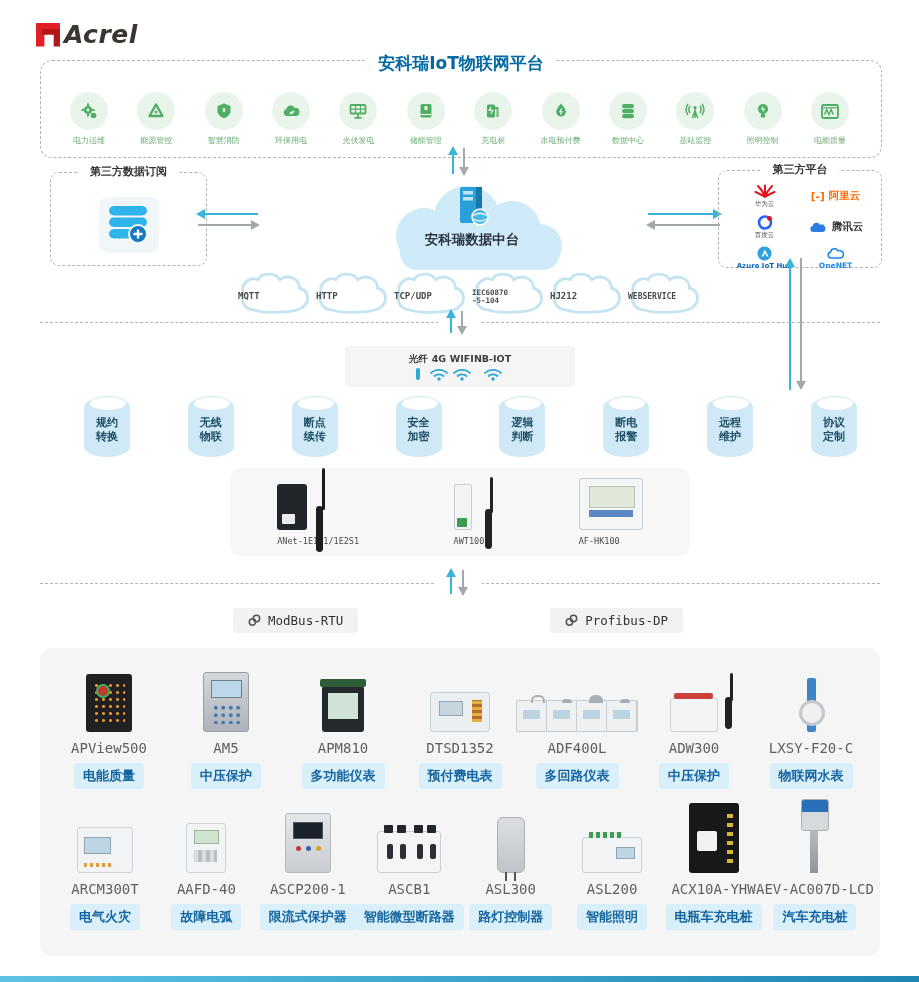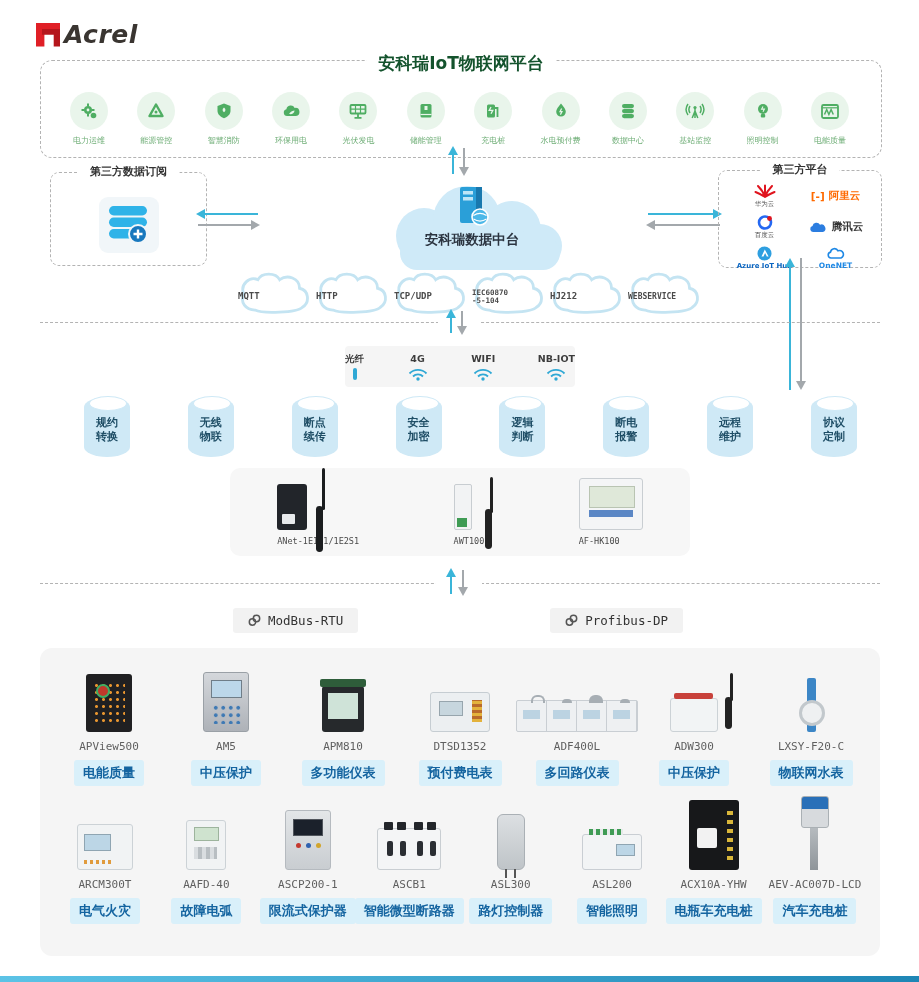--- a/index.html
+++ b/index.html
@@ -28,21 +28,21 @@
   .ar.h.r::after{right:-9px;top:-4px;border:5px solid transparent;border-left:9px solid var(--c);}
   .ar.v.up::after{top:-9px;left:-4px;border:5px solid transparent;border-bottom:9px solid var(--c);}
   .ar.v.dn::after{bottom:-9px;left:-4px;border:5px solid transparent;border-top:9px solid var(--c);}
   .ar-gap{position:absolute;background:#fff;}
 
   
   .apps-row{position:absolute;left:58px;right:58px;top:92px;display:flex;justify-content:space-between;}
   .app{width:62px;display:flex;flex-direction:column;align-items:center;}
   .app-circle{width:38px;height:38px;border-radius:50%;background:#e9f5eb;display:flex;align-items:center;justify-content:center;}
   .app-label{margin-top:5px;font-size:8px;color:#6fae77;white-space:nowrap;}
-  .sec1-title{font-size:17px;color:#14532d;}
+  .sec1-title{font-size:17px;color:#0369a1;}
 
   
   .sub-title{font-size:11px;color:#333;}
   .db-tile{position:absolute;left:50%;top:24px;transform:translateX(-50%);width:60px;height:56px;background:#f1f6f9;border-radius:9px;display:flex;align-items:center;justify-content:center;}
 
   
   .cloud-center{position:absolute;left:372px;top:180px;width:200px;height:96px;}
   .cloud-center svg.cloudbg{position:absolute;left:0;top:0;}
   .cloud-inner{position:absolute;left:0;top:5px;width:100%;display:flex;flex-direction:column;align-items:center;}
   .cloud-label{margin-top:2px;font-size:13.5px;font-weight:bold;color:#2b3440;}
@@ -59,21 +59,21 @@
 
   
   .proto-row{position:absolute;left:238px;top:270px;width:462px;display:flex;justify-content:space-between;}
   .pcloud{position:relative;width:72px;height:46px;}
   .pcloud svg{position:absolute;left:0;top:0;}
   .pcloud .txt{position:absolute;inset:8px 0 0 0;display:flex;flex-direction:column;align-items:flex-start;justify-content:center;font-size:9px;font-weight:bold;color:#4a4a4a;line-height:1.1;}
   .pcloud .txt .s2{font-size:7.5px;}
   .pcloud.iec .txt{font-size:7.5px;}
 
   
-  .netbar{position:absolute;left:345px;top:346px;width:230px;height:41px;background:#f5f5f5;border-radius:4px;display:flex;align-items:center;justify-content:space-between;}
+  .netbar{position:absolute;left:345px;top:346px;width:230px;height:41px;background:#f5f5f5;border-radius:4px;display:flex;align-items:center;justify-content:center;}
   .net-item{display:flex;flex-direction:column;align-items:center;gap:2px;}
   .net-label{font-size:9.5px;font-weight:bold;color:#3c3c3c;}
   .fiber-bar{width:4px;height:12px;background:#2fa8d5;border-radius:2px;}
 
   
   .cyl-row{position:absolute;left:84px;right:62px;top:397px;display:flex;justify-content:space-between;}
   .cyl{position:relative;width:46px;height:60px;background:#cfe9f6;border-radius:23px/10px;display:flex;flex-direction:column;align-items:center;justify-content:center;padding-top:6px;box-sizing:border-box;}
   .cyl::before{content:"";position:absolute;top:-1px;left:5px;width:36px;height:13px;background:#fff;border:1px solid #cfe9f6;border-radius:50%;}
   .cyl span{font-size:11px;font-weight:bold;color:#1f4e66;line-height:1.25;}
 
@@ -88,21 +88,21 @@
   .bus-chip{display:flex;align-items:center;gap:7px;background:#f2f2f2;border-radius:3px;padding:5px 15px;font-size:12.5px;color:#333;}
 
   
   .prod-panel{position:absolute;left:40px;top:648px;width:840px;height:308px;background:#f5f5f5;border-radius:12px;box-sizing:border-box;padding:20px 16px 0;}
   .prow{display:flex;justify-content:space-between;}
   .prow.r1 .pcell{width:106px;}
   .prow.r2{margin-top:20px;}
   .prow.r2 .pcell{width:98px;}
   .pcell{display:flex;flex-direction:column;align-items:center;}
   .p-art{height:64px;display:flex;align-items:flex-end;justify-content:center;}
-  .p-model{margin-top:8px;font-size:11px;color:#5f5f5f;white-space:nowrap;}
+  .p-model{margin-top:8px;font-size:14px;color:#5f5f5f;white-space:nowrap;}
   .p-chip{margin-top:7px;background:#d9f0fa;color:#1464a0;font-weight:bold;font-size:13px;padding:4px 9px;border-radius:3px;white-space:nowrap;}
 
   
   .dev{position:relative;}
   .apview{width:46px;height:58px;background:#202022;border-radius:3px;}
   .apview::before{content:"";position:absolute;inset:8px 7px 10px;background-image:radial-gradient(#e8952f 1.2px,transparent 1.7px);background-size:7px 7px;}
   .apview::after{content:"";position:absolute;left:10px;top:10px;width:10px;height:10px;border-radius:50%;border:2.5px solid #3fae63;background:#c0392b;}
   .am5{width:44px;height:58px;background:linear-gradient(#d4d7db,#aeb2b8);border-radius:3px;border:1px solid #9aa0a6;}
   .am5::before{content:"";position:absolute;left:7px;top:7px;width:29px;height:16px;background:#bcd7ea;border:1px solid #6f7d88;}
   .am5::after{content:"";position:absolute;left:8px;top:31px;width:29px;height:20px;background-image:radial-gradient(#3e79b4 1.6px,transparent 2.1px);background-size:7.5px 7.5px;}

